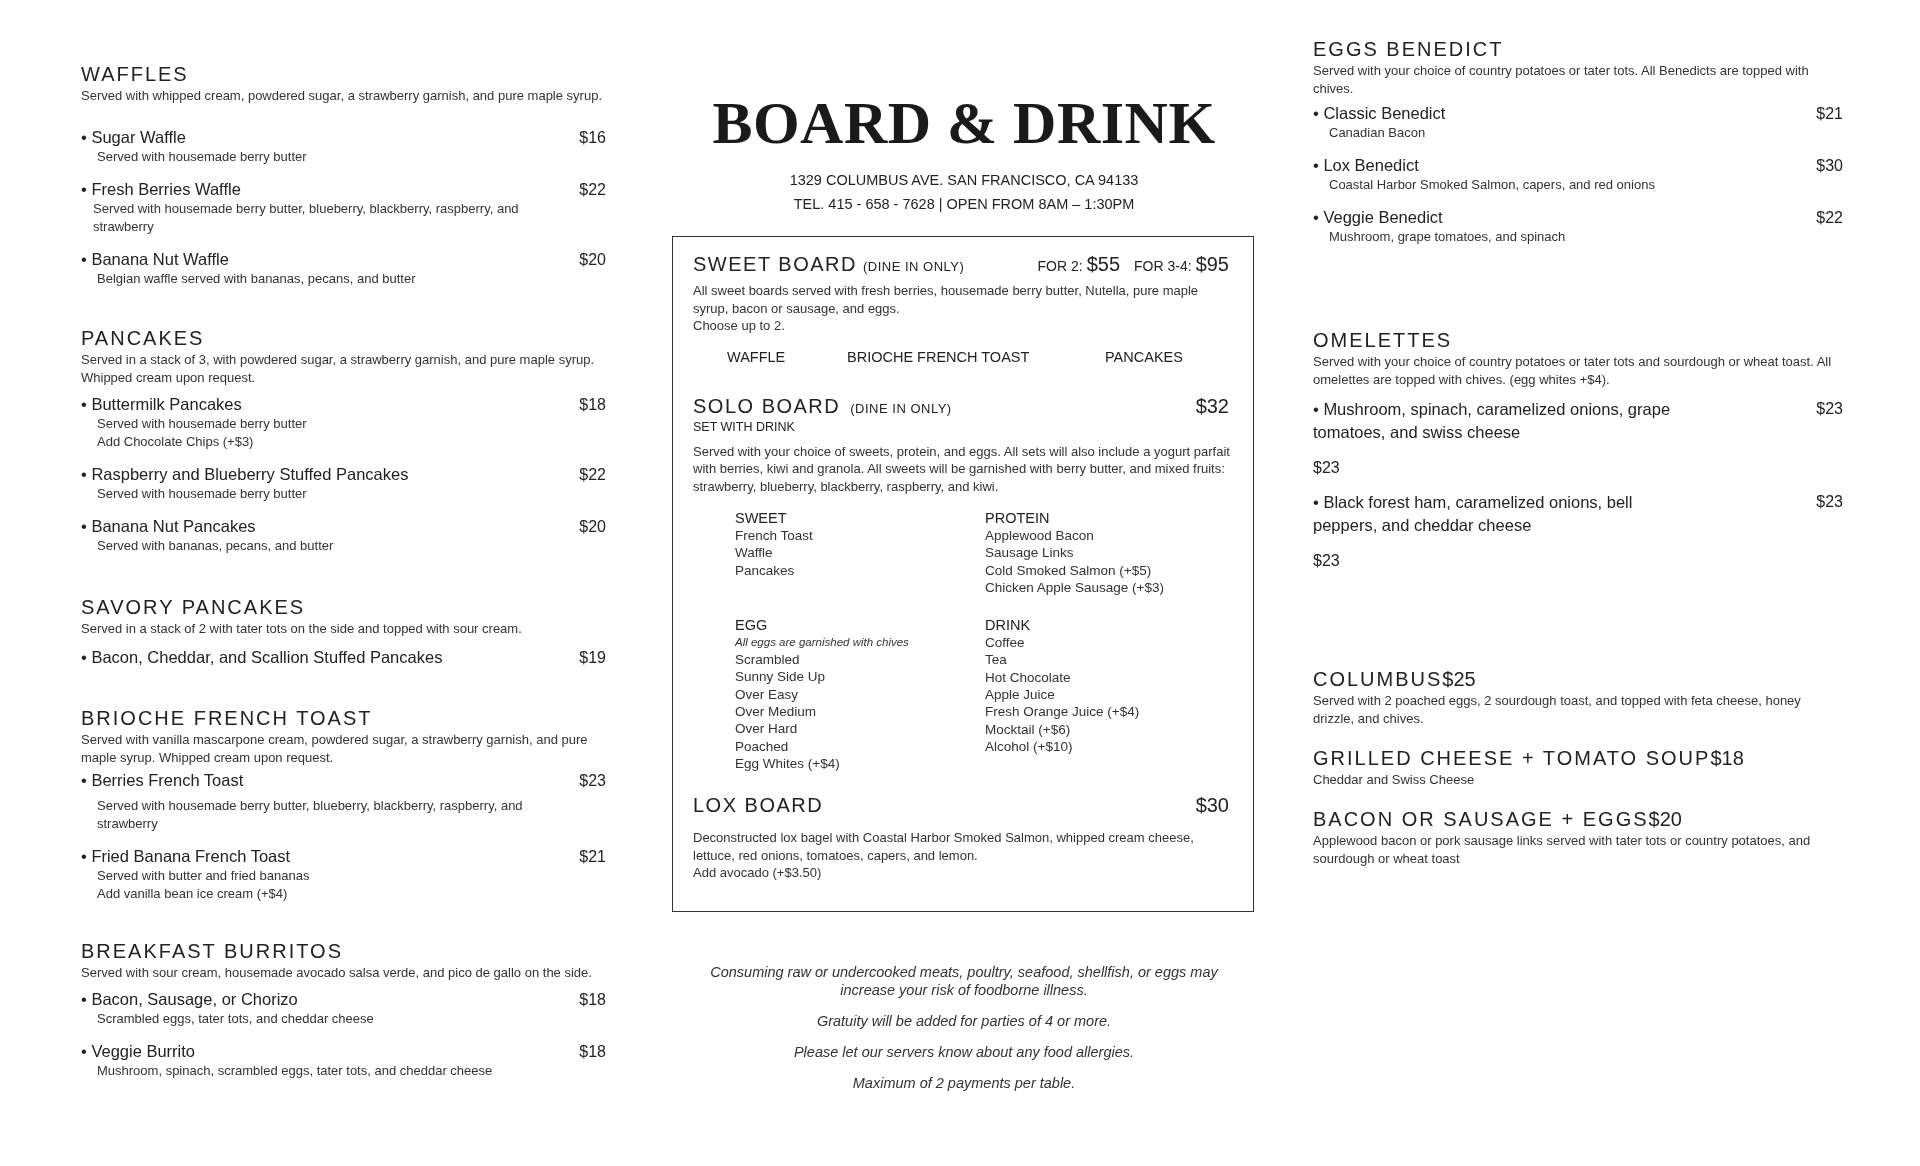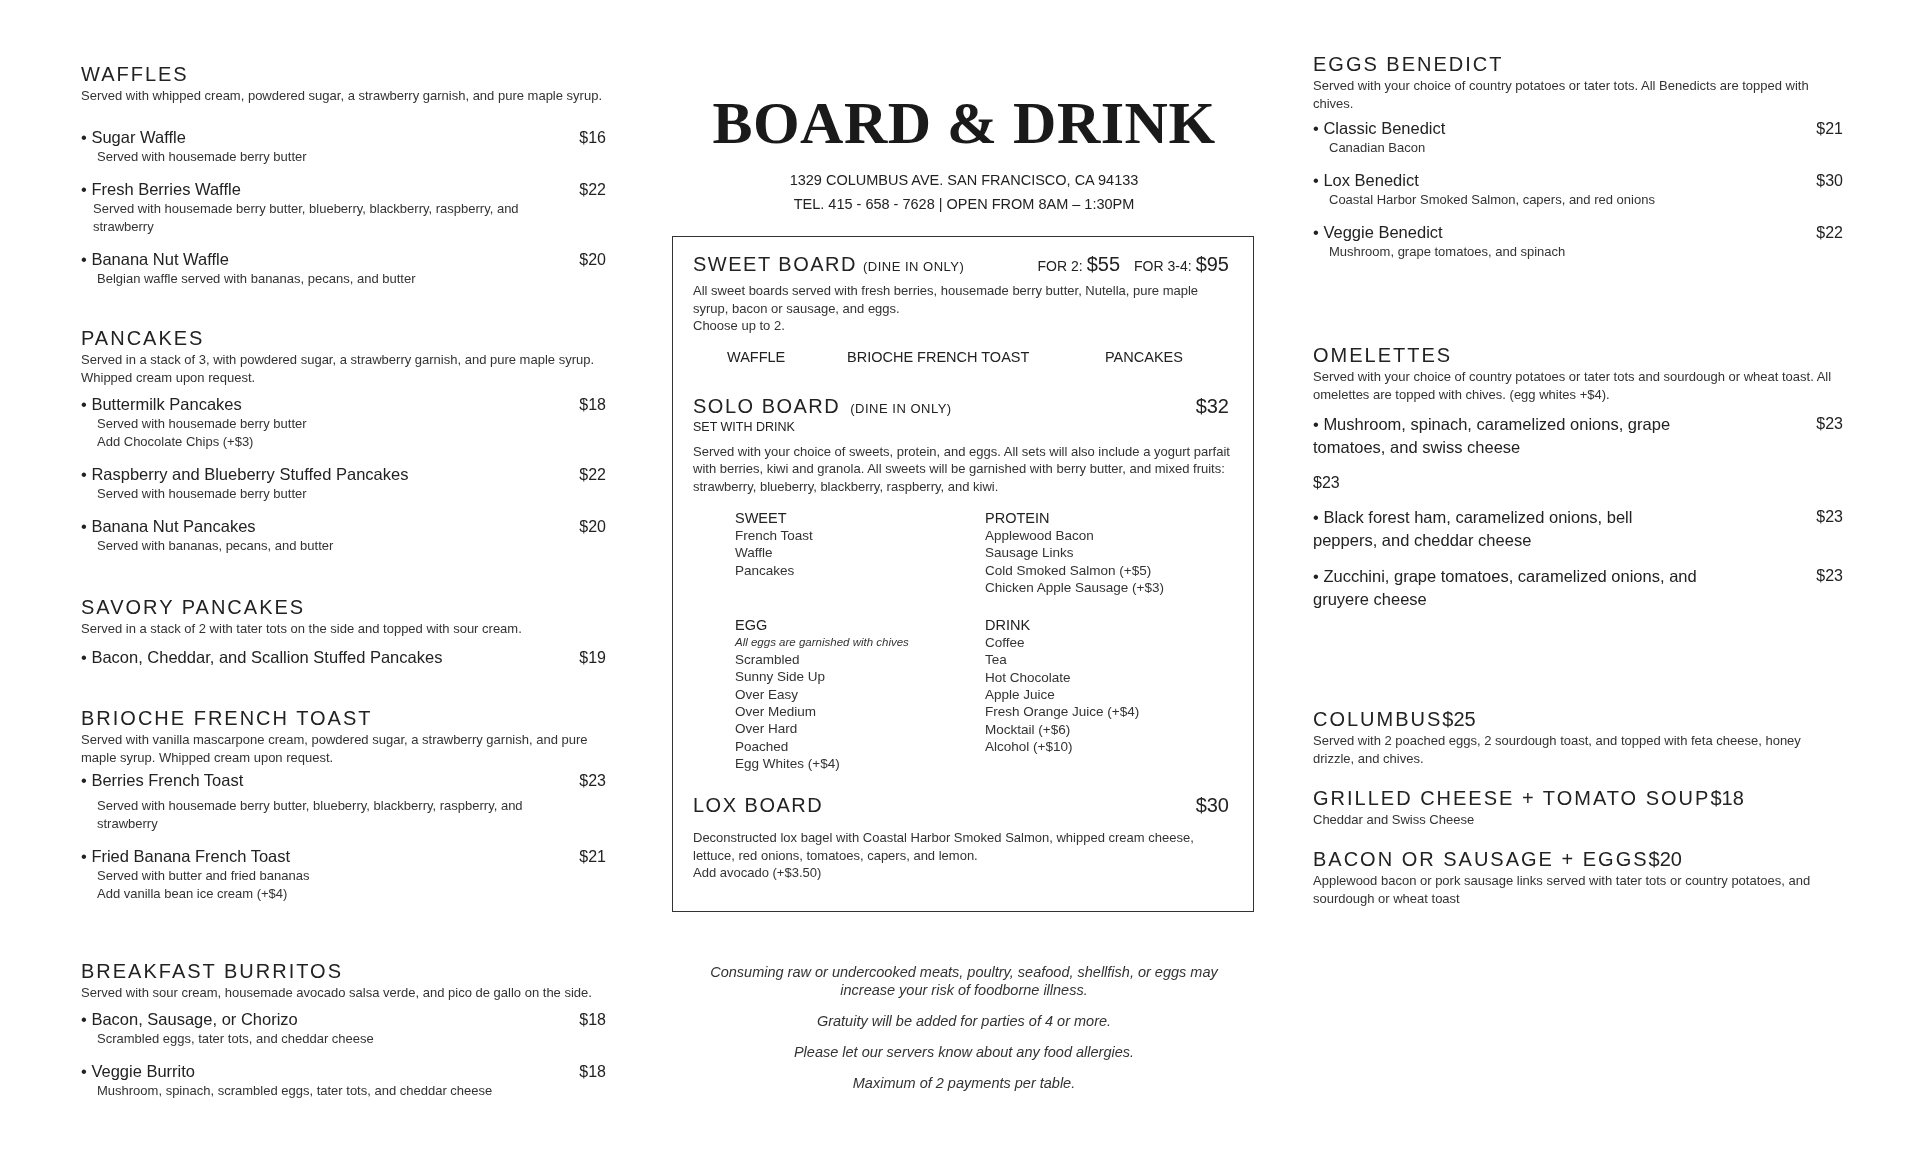--- a/index.html
+++ b/index.html
@@ -2,21 +2,21 @@
 <html><head>
 <meta charset="utf-8">
 <style>
   * { box-sizing: border-box; margin: 0; padding: 0; }
   html, body { width: 1920px; height: 1166px; background: #ffffff; overflow: hidden; }
   body { position: relative; font-family: "Liberation Sans", "DejaVu Sans", sans-serif; color: #2a2a2a; }
 
   .col { position: absolute; }
   .col-left { left: 81px; top: 62px; width: 528px; }
   .col-mid { left: 672px; top: 88px; width: 584px; }
-  .col-right { left: 1313px; top: 52px; width: 542px; }
+  .col-right { left: 1313px; top: 37px; width: 542px; }
 
   .section { position: relative; }
   .sec-title { font-size: 20px; letter-spacing: 2px; color: #222; line-height: 24px; display: flex; justify-content: flex-start; }
   .sec-title .price { letter-spacing: 0; font-size: 20px; padding-right: 8px; }
   .sec-desc { font-size: 13px; line-height: 18px; color: #333; margin-top: 1px; }
 
   .item { margin-top: 22px; }
   .item-row { display: flex; justify-content: space-between; font-size: 16.5px; line-height: 21px; color: #222; }
   .item-row .name::before { content: "\2022\00a0"; }
   .item-row .price { padding-right: 0; font-size: 16px; }
@@ -140,21 +140,21 @@
     <div class="item" style="margin-top:13px">
       <div class="item-row">
           <span class="name">Fried Banana French Toast</span>
           <span class="price">$21</span>
         </div>
       <div class="item-sub">Served with butter and fried bananas</div>
       <div class="item-sub">Add vanilla bean ice cream (+$4)</div>
     </div>
   </div>
 
-  <div class="section" style="margin-top:56px">
+  <div class="section" style="margin-top:36px">
     <div class="sec-title">
         <span>BREAKFAST BURRITOS</span>
       </div>
     <div class="sec-desc">Served with sour cream, housemade avocado salsa verde, and pico de gallo on the side.</div>
     <div class="item" style="margin-top:7px">
       <div class="item-row">
           <span class="name">Bacon, Sausage, or Chorizo</span>
           <span class="price">$18</span>
         </div>
       <div class="item-sub">Scrambled eggs, tater tots, and cheddar cheese</div>
@@ -313,21 +313,20 @@
         </div>
     </div>
     <div class="item" style="margin-top:13px">
       <div class="item-row" style="padding-right:12px;align-items:flex-start">
           <span class="name" style="width:370px;line-height:23px">Black forest ham, caramelized onions, bell peppers, and cheddar cheese</span>
           <span class="price">$23</span>
         </div>
     </div>
     <div class="item" style="margin-top:13px">
       <div class="item-row" style="padding-right:12px;align-items:flex-start">
-          <span class="name" style="width:390px;line-height:23px">Zucchini, grape tomatoes, caramelized onions, and gruyere cheese</span>
           <span class="price">$23</span>
         </div>
     </div>
   </div>
 
   <div class="section" style="margin-top:96px">
     <div class="sec-title" style="padding-right:4px">
         <span>COLUMBUS</span>
         <span class="price">$25</span>
       </div>

